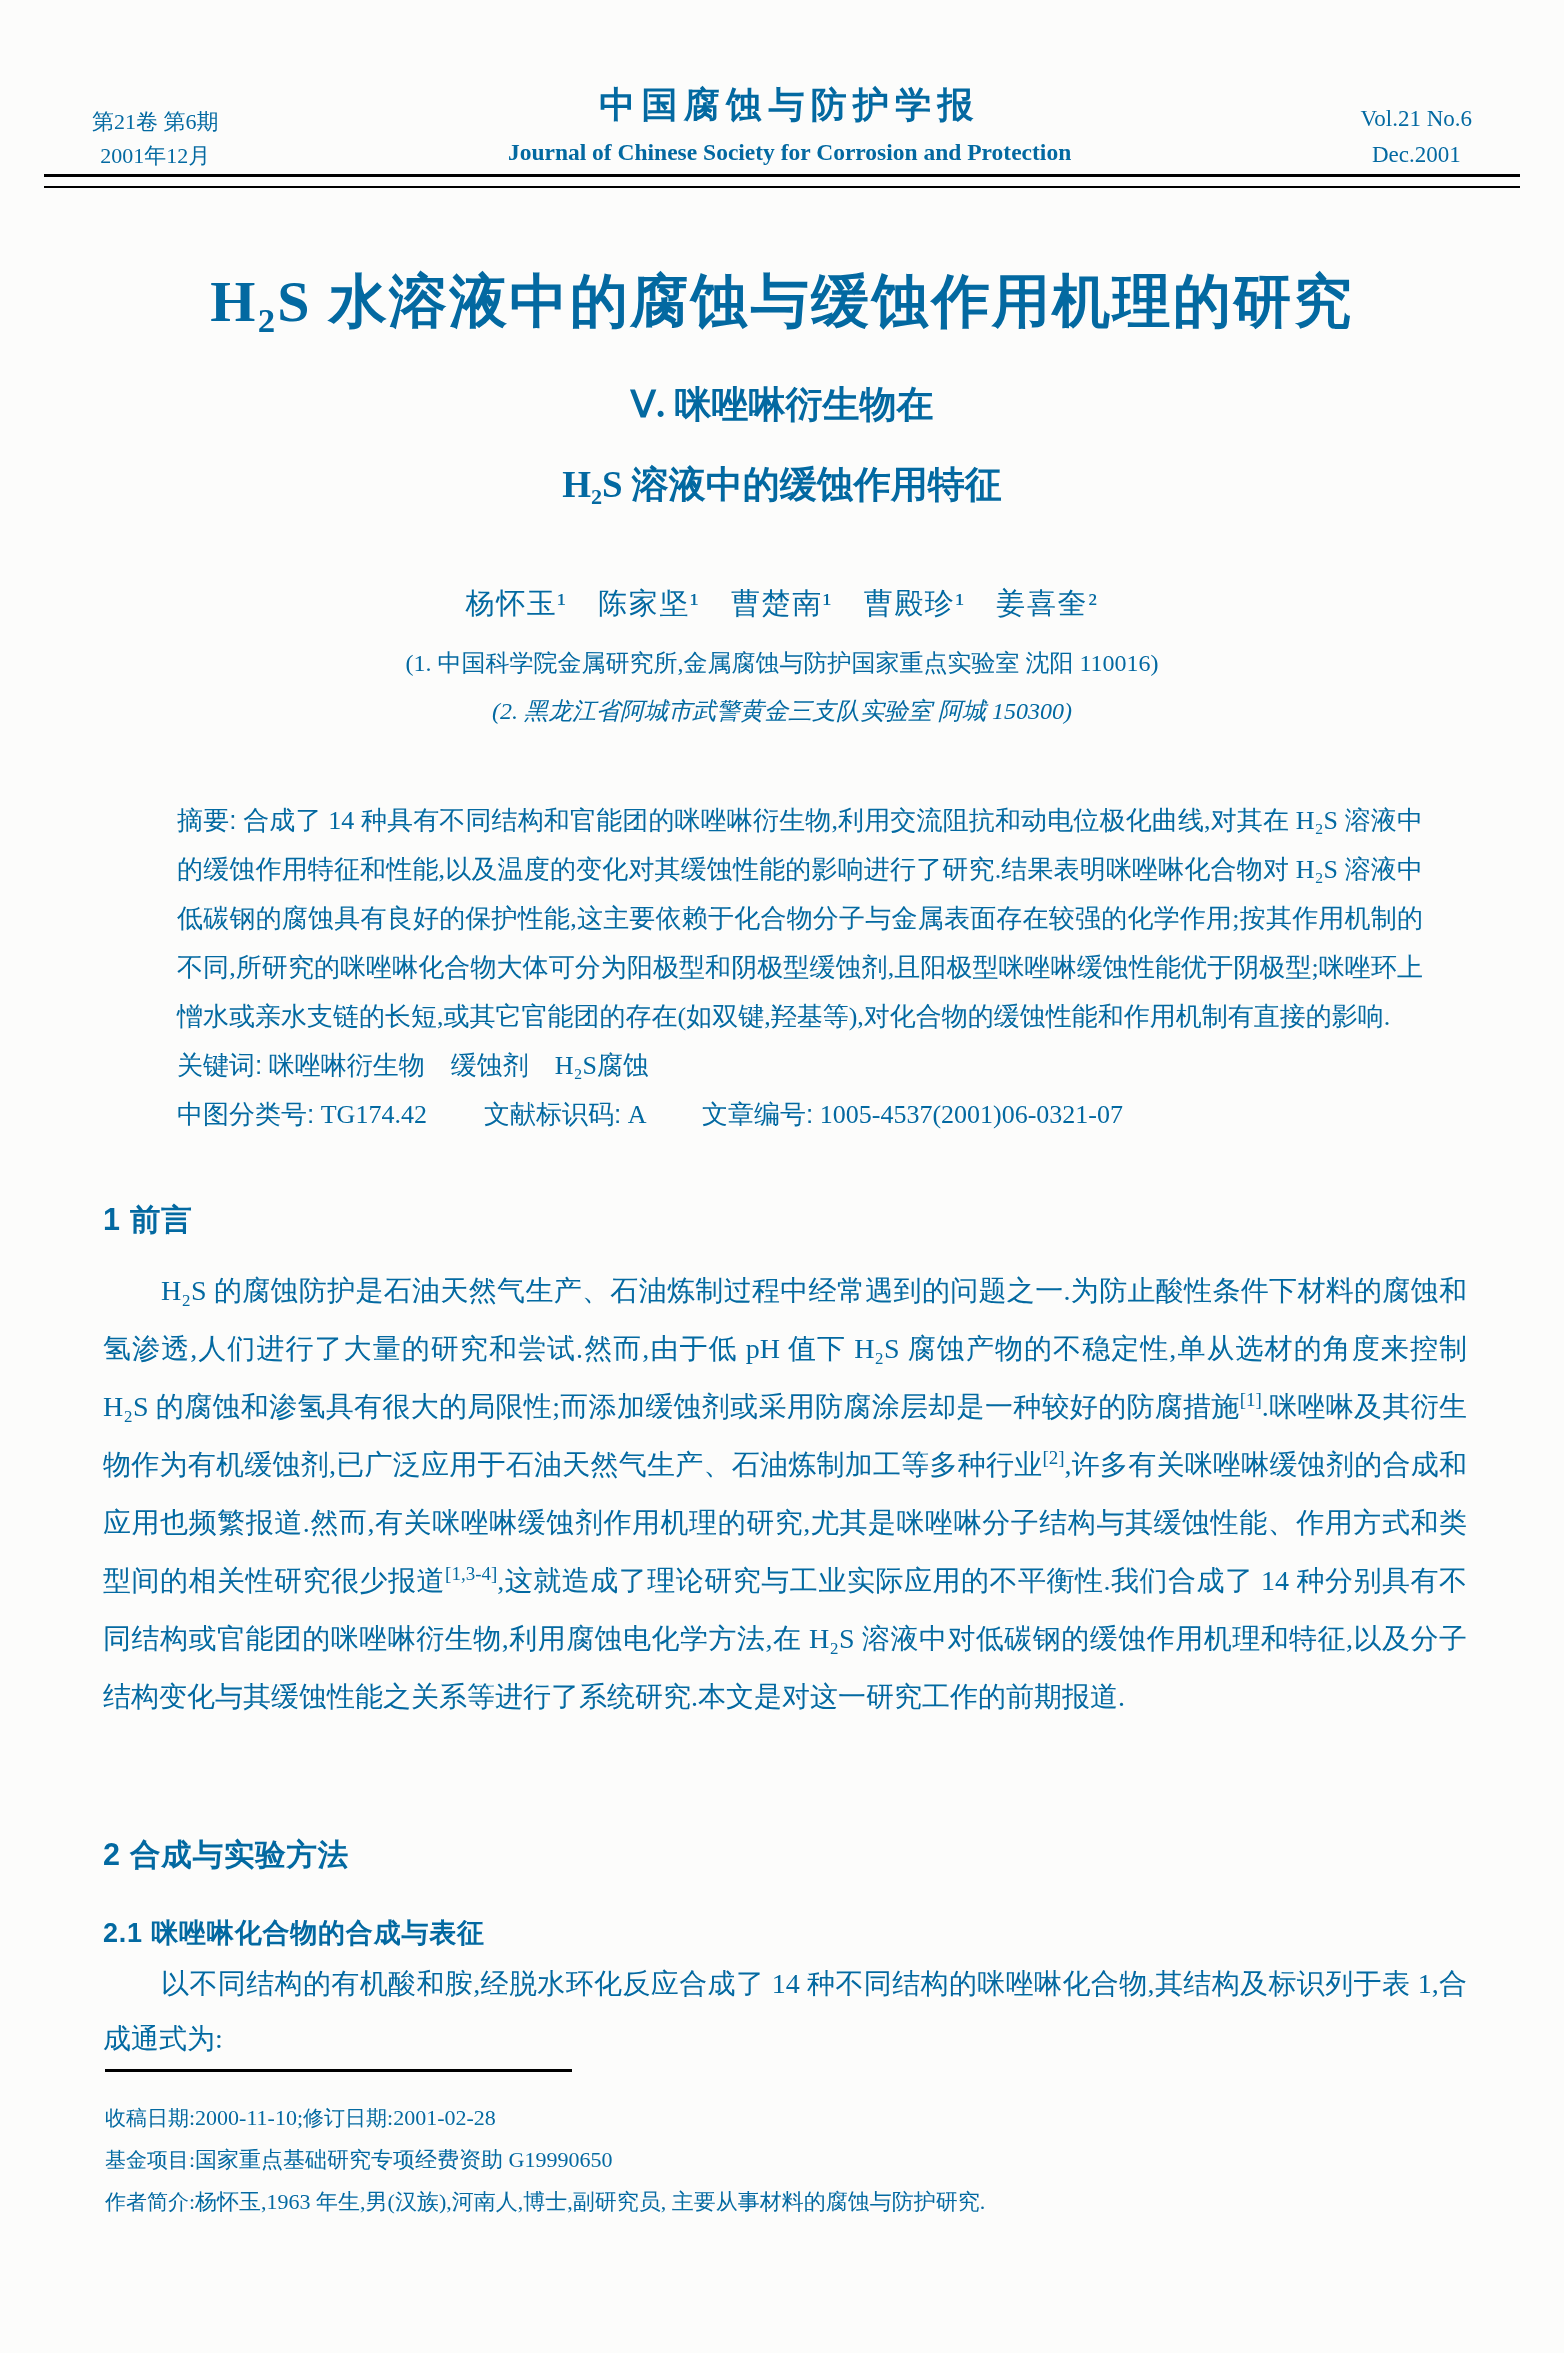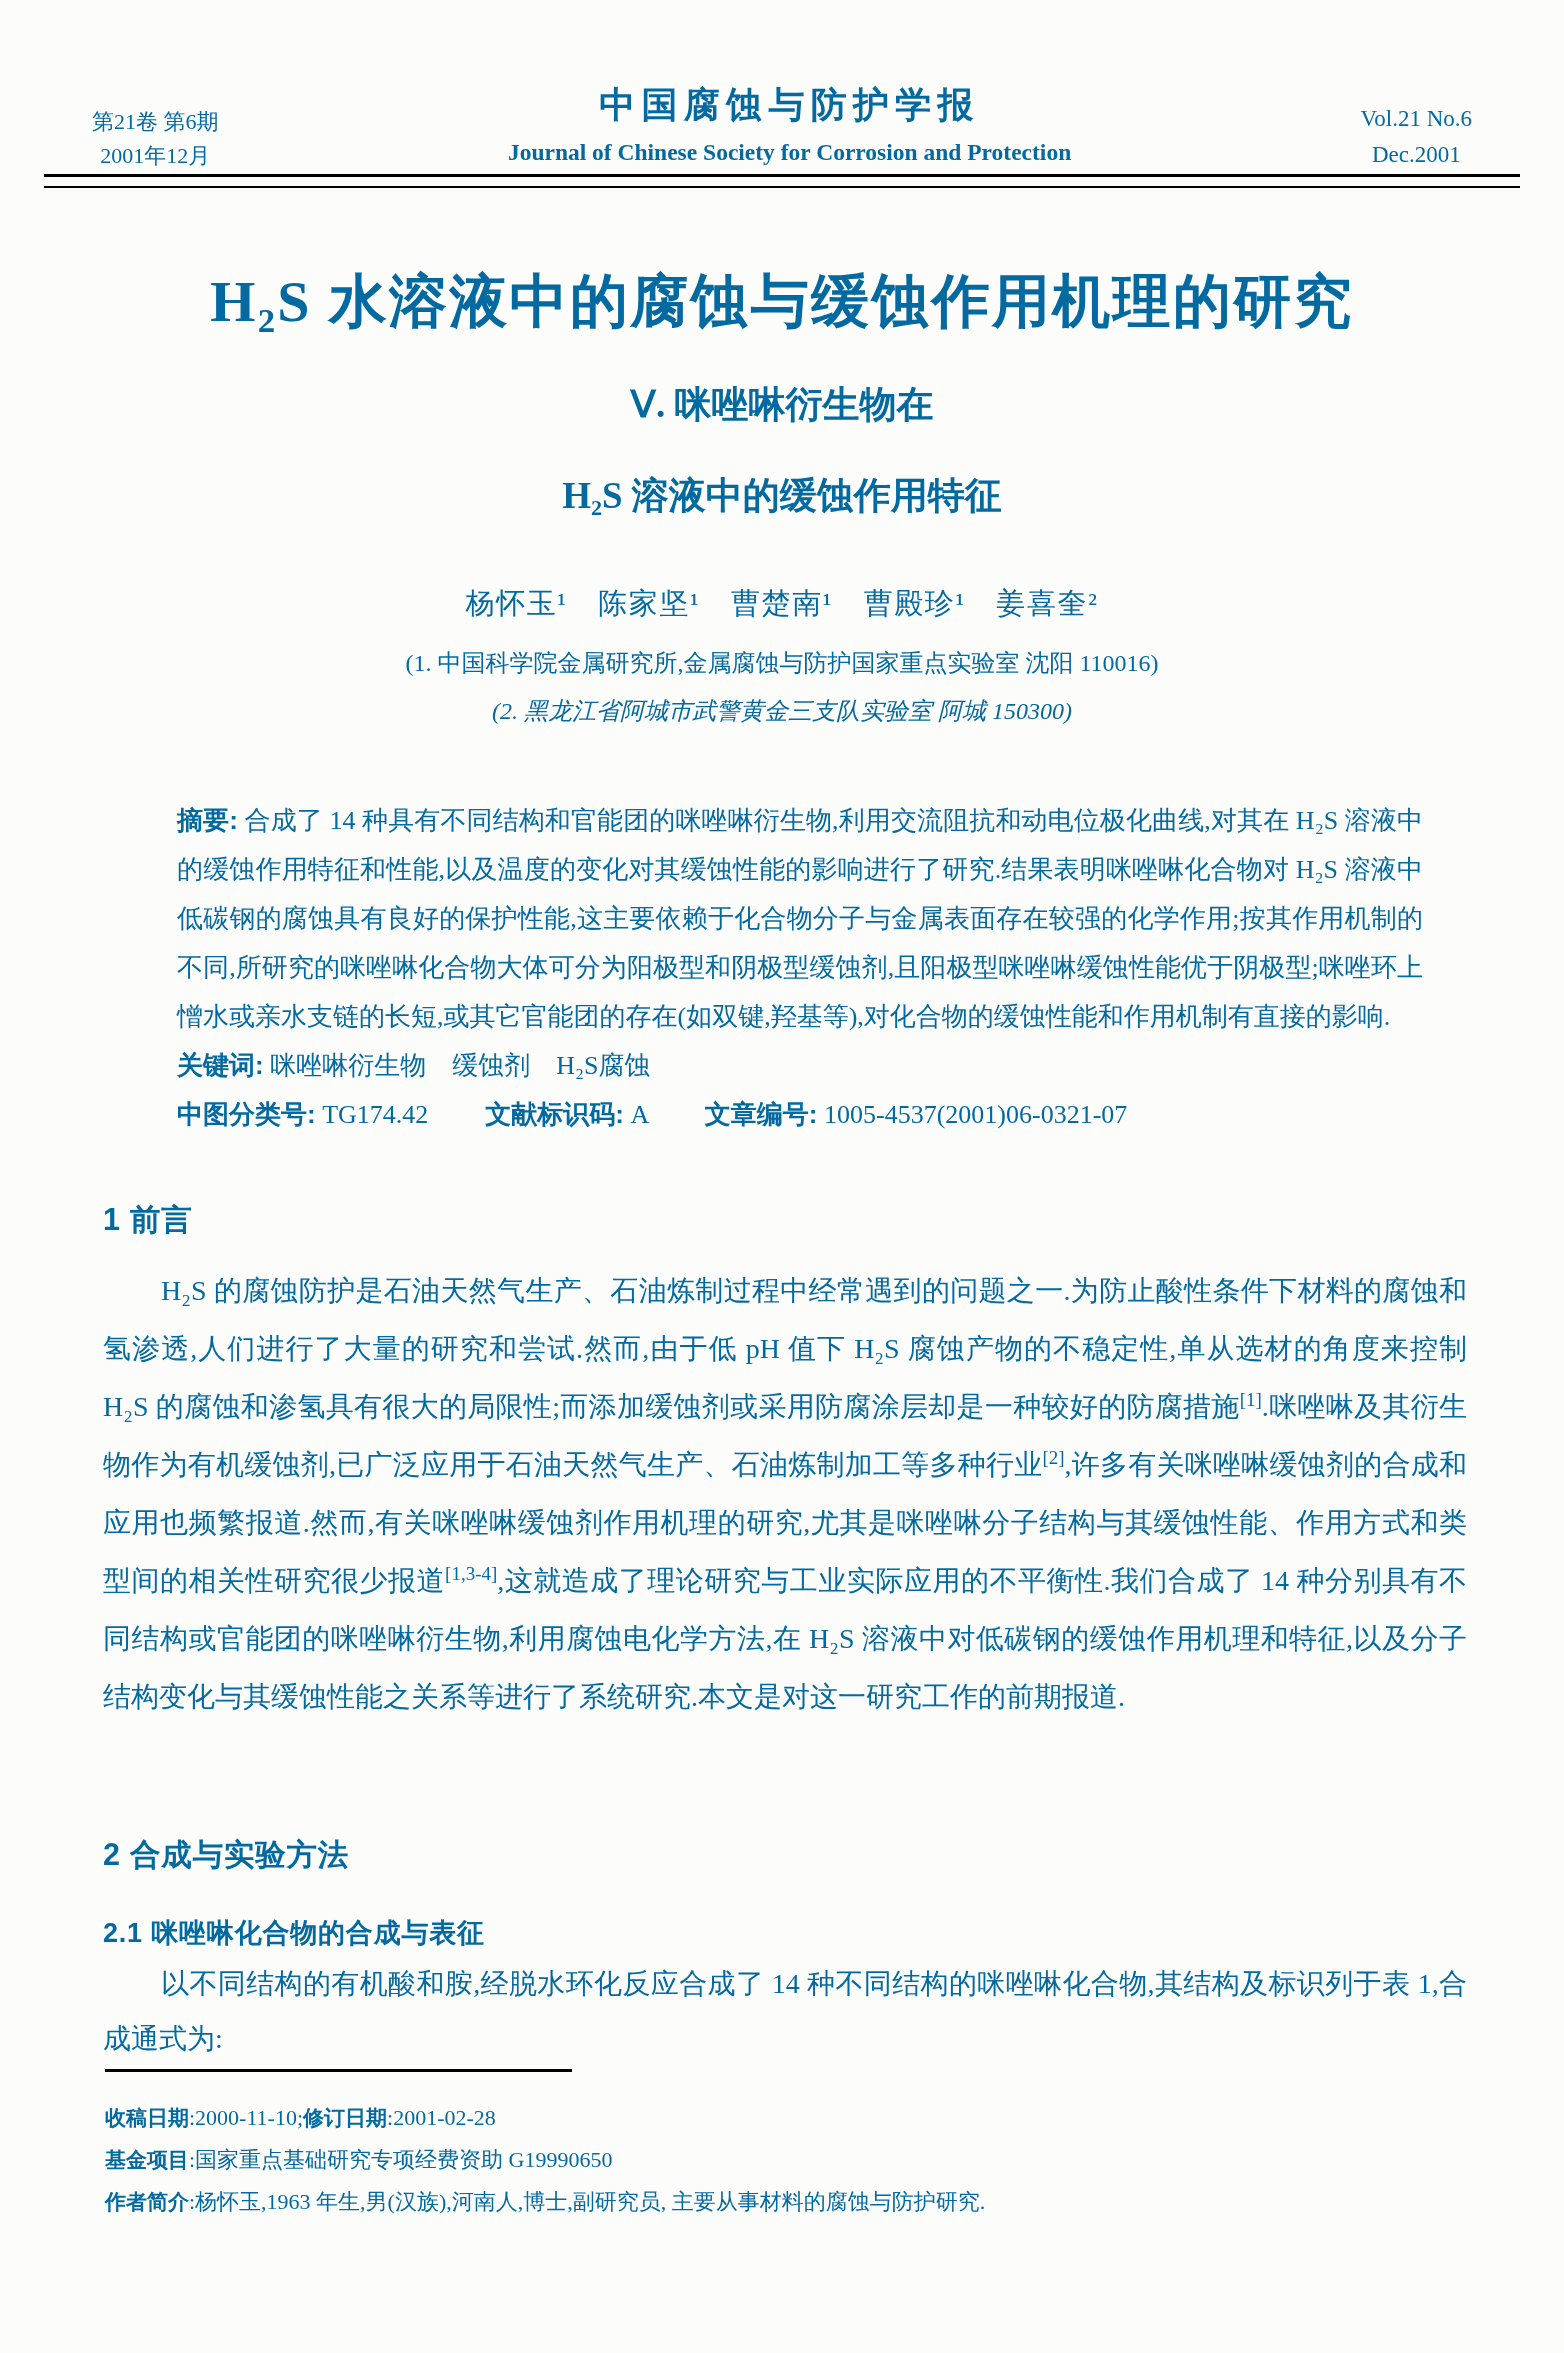--- a/index.html
+++ b/index.html
@@ -25,32 +25,32 @@
   .journal-en { font-size:23.5px; font-weight:bold; margin-top:9.4px; white-space:nowrap; }
   .mast-right { font-size:23px; line-height:36px; text-align:center; padding-top:20.4px; white-space:nowrap; }
   .rule-double {
     position:absolute; top:174px; left:44px; right:44px; height:8.6px;
     border-top:3.9px solid #000; border-bottom:2.3px solid #000;
   }
   
   .title-block { position:absolute; top:263px; left:0; right:0; text-align:center; font-weight:bold; }
   .title-l1 { font-size:58px; letter-spacing:2.3px; }
   .title-l2 { font-size:37px; margin-top:39px; }
-  .title-l3 { font-size:37px; margin-top:41px; }
+  .title-l3 { font-size:37px; margin-top:30px; }
   
   .authors { position:absolute; top:584px; left:0; right:0; text-align:center; font-size:29px; letter-spacing:1.6px; }
   .affil { position:absolute; left:0; right:0; text-align:center; font-size:24px; }
   .affil-1 { top:647px; }
   .affil-2 { top:695px;font-style:italic; }
   
   .abstract {
     position:absolute; top:796px; left:177px; right:141px;
     font-size:26px; line-height:49px; text-align:justify;
   }
-  .kv-label { font-weight:bold; font-family:"Liberation Sans", sans-serif; }
+  .kv-label { font-weight:normal; font-family:"Liberation Sans", sans-serif; }
   .meta-line { text-align:left; }
   .meta-gap { display:inline-block; width:44px; }
   
   .sec-heading {
     position:absolute; left:103px;
     font-size:30.5px; font-weight:bold;
     font-family:"Liberation Sans", sans-serif;
     letter-spacing:0.8px;
   }
   .h-s1  { top:1200px; }

